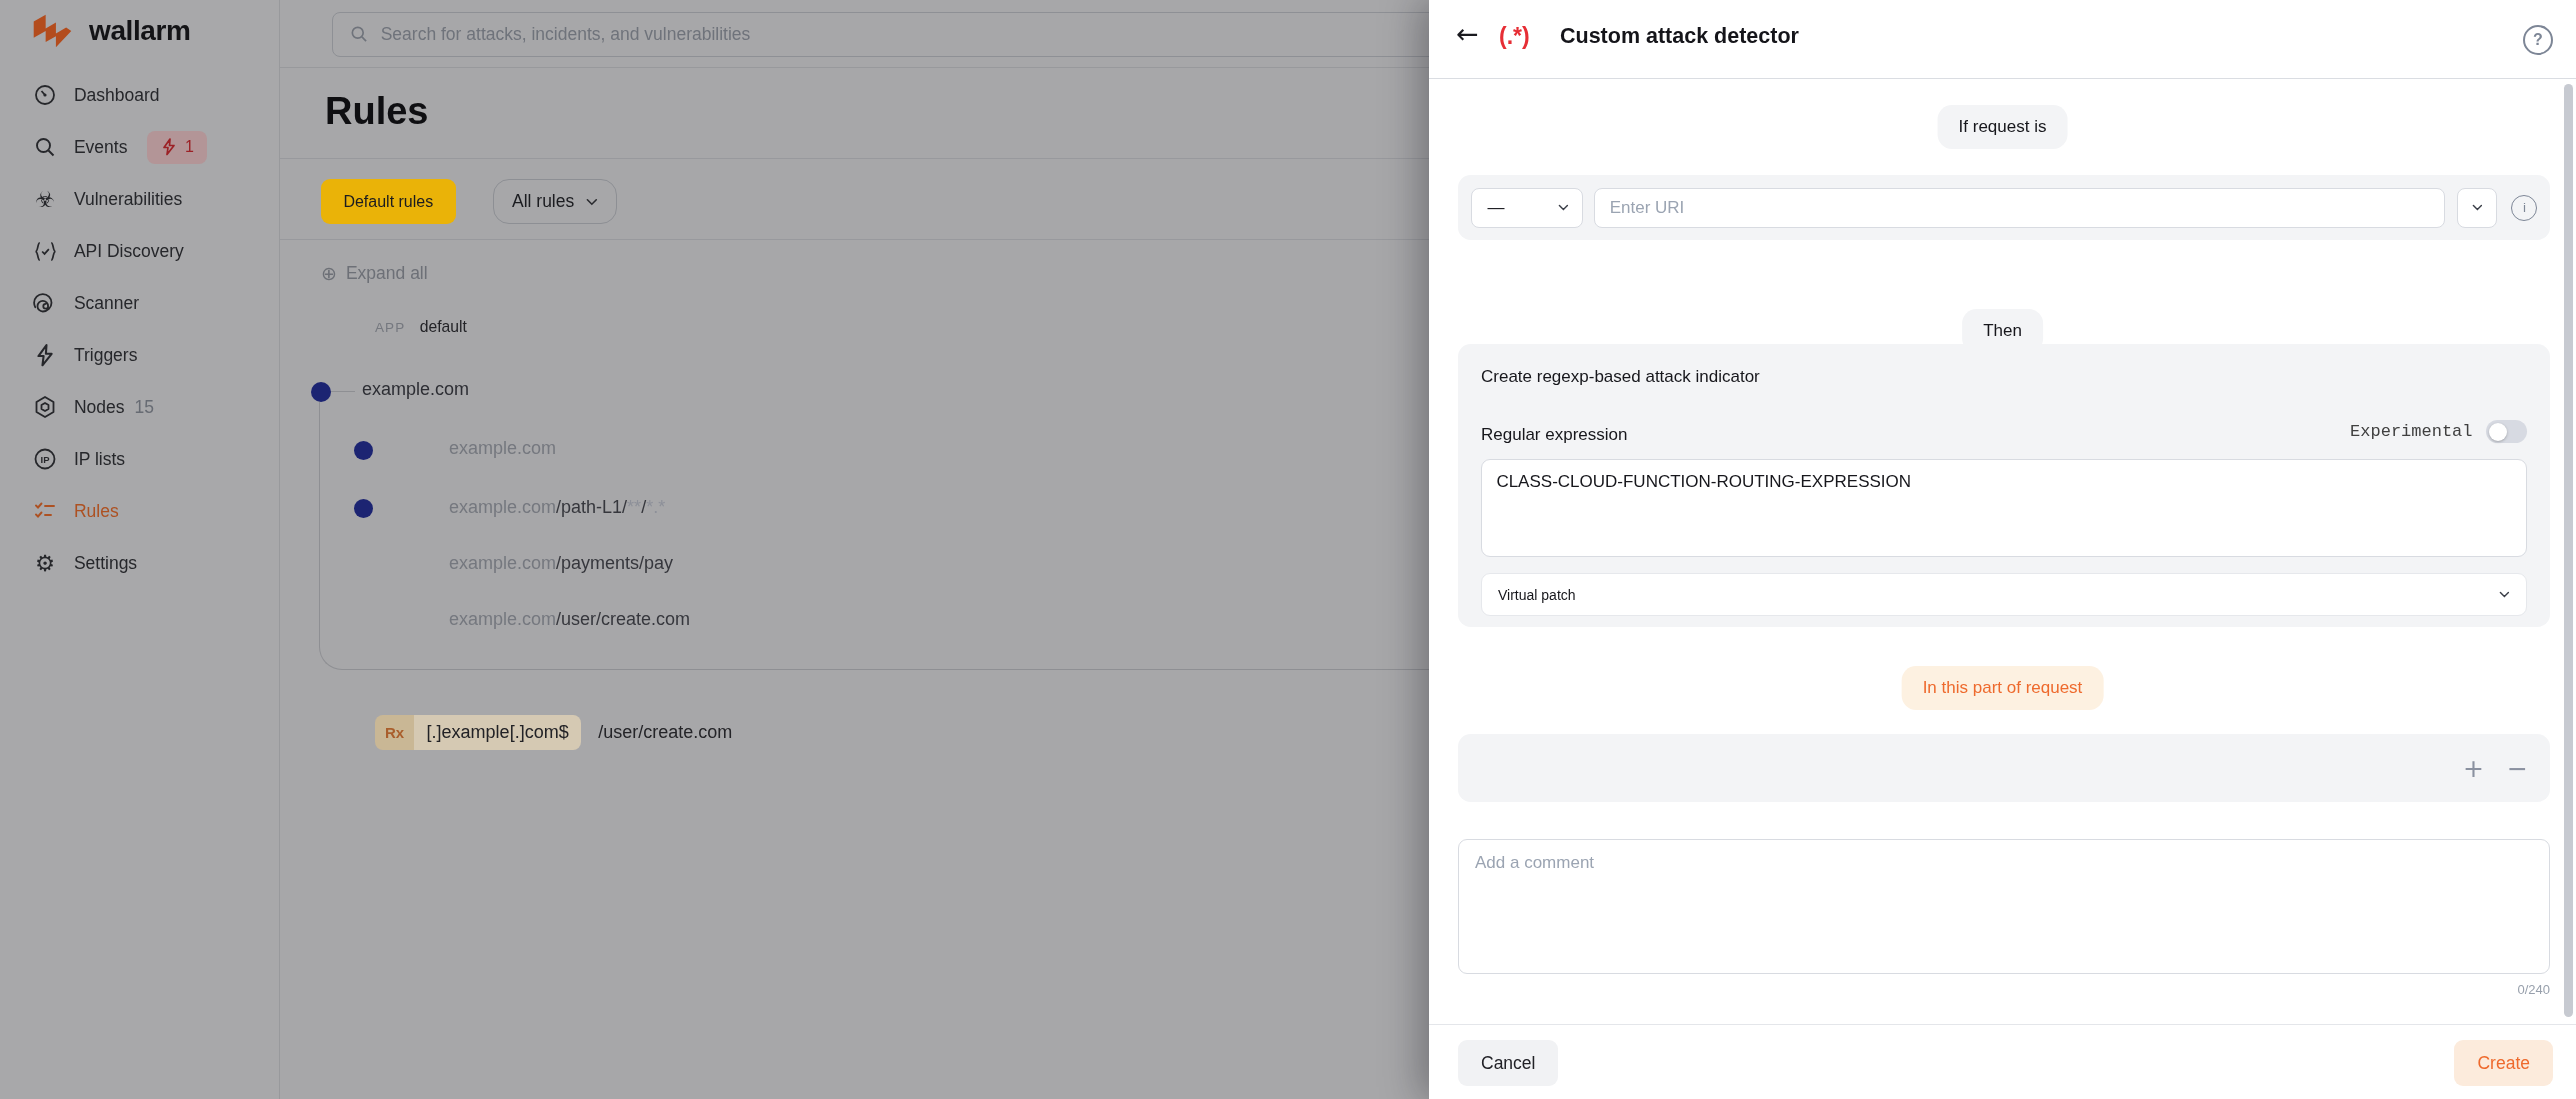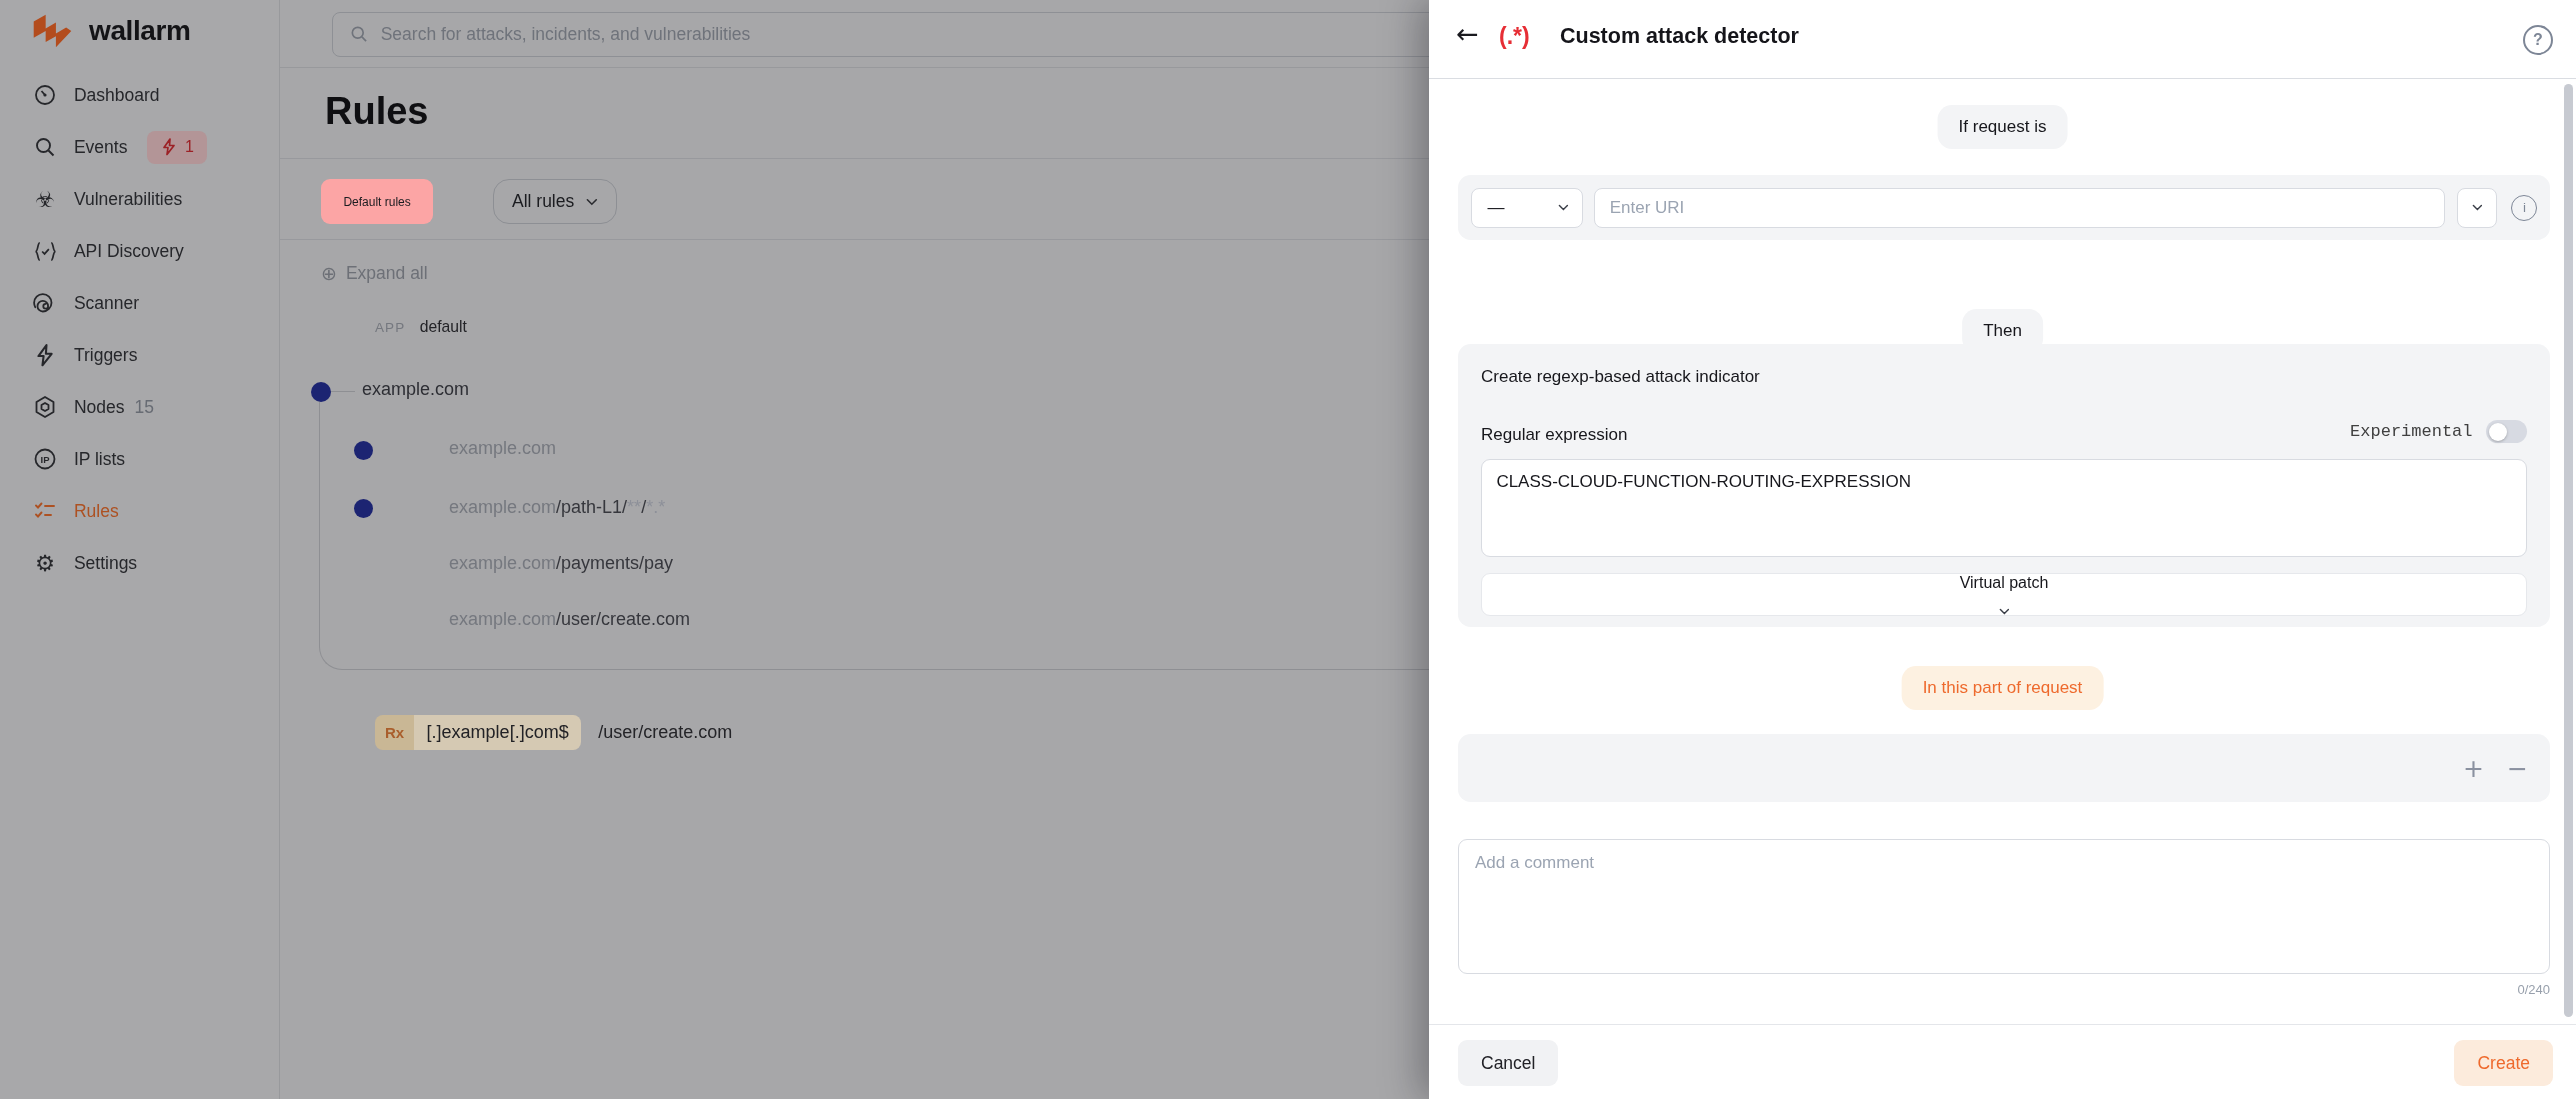--- a/index.html
+++ b/index.html
@@ -32,22 +32,22 @@
     padding:0 16px; gap:11.7px; color:#6f737b; }
   .searchbox input { border:none; outline:none; background:transparent; flex:1;
     font-size:17.5px; color:#3c3e44; font-family:inherit; }
   .searchbox input::placeholder { color:#6f737b; }
 
   .main { position:absolute; left:280px; top:68px; right:0; bottom:0; }
   .head-row { position:absolute; left:0; right:0; top:0; height:91px; border-bottom:1.3px solid #98999d; }
   .page-title { position:absolute; left:45px; top:21.5px; font-size:38px; font-weight:800; color:#0f0f12; }
   .filter-row { position:absolute; left:0; right:0; top:92px; height:80px; border-bottom:1.3px solid #98999d; }
   .tab-default { position:absolute; left:41px; top:19px; height:45px; padding:0 22.4px;
-    background:#fca5a5; border-radius:9px; display:flex; align-items:center;
-    font-size:12px; color:#1b1c20; cursor:pointer; }
+    background:#eab308; border-radius:9px; display:flex; align-items:center;
+    font-size:16px; color:#1b1c20; cursor:pointer; }
   .dd-allrules { position:absolute; left:213px; top:19px; height:45px; padding:0 18px;
     border:1.3px solid #8d8f94; border-radius:16px; display:flex; align-items:center; gap:11.7px;
     font-size:17.5px; color:#1b1c20; background:transparent; cursor:pointer; }
   .expand { position:absolute; left:41px; top:194px; display:flex; align-items:center; gap:9px;
     color:#6d7077; font-size:17.5px; cursor:pointer; }
   .expand .plus { font-family:"DejaVu Sans",sans-serif; font-size:19px; }
   .app-row { position:absolute; left:95px; top:250px; display:flex; align-items:baseline; gap:14.4px; }
   .app-tag { font-size:13.5px; letter-spacing:1.1px; color:#75787f; }
   .app-name { font-size:15.7px; color:#232327; }
 
@@ -108,21 +108,21 @@
   .exp-wrap { position:absolute; right:23px; top:76px; display:flex; align-items:center; gap:13.5px; }
   .exp-label { font-size:17px; color:#404040;font-family:Liberation Mono, monospace; }
   .toggle { width:41px; height:23px; border-radius:11.7px; background:#d7dae2; position:relative; cursor:pointer; }
   .knob { position:absolute; left:2.7px; top:2.7px; width:18px; height:18px; border-radius:50%; background:#fff;
     box-shadow:0 0.9px 2.7px rgba(0,0,0,.25); }
   .regex-area { position:absolute; left:23px; right:23px; top:115px; height:98px;
     border:1.3px solid #d8dbe1; border-radius:9px; background:#fff; resize:none;
     font-size:17px; color:#17171c; font-family:inherit; padding:11.7px 14.4px; outline:none; }
   .mode-select { position:absolute; left:23px; right:23px; top:229px; height:43px;
     background:#fff; border-radius:9px; border:0.9px solid #e6e8ec; padding:0 16px;
-    display:flex; align-items:center; justify-content:space-between; font-size:16px; color:#17171c; cursor:pointer;flex-direction:column; }
+    display:flex; align-items:center; justify-content:space-between; font-size:14px; color:#17171c; cursor:pointer; }
 
   .point-card { top:655px; height:68px; }
   .pt-select { position:absolute; left:12.6px; top:13.5px; width:968px; padding:0 14.4px;
     justify-content:space-between; }
   .pm { position:absolute; top:13.5px; width:39px; height:41px; display:flex; align-items:center;
     justify-content:center; font-size:25px; color:#8a91a0; cursor:pointer;
     font-family:"DejaVu Sans",sans-serif; }
   .pm.plus { left:996px; } .pm.minus { left:1040px; }
 
   .comment-area { position:absolute; left:29px; right:26px; top:760px; height:135px;

